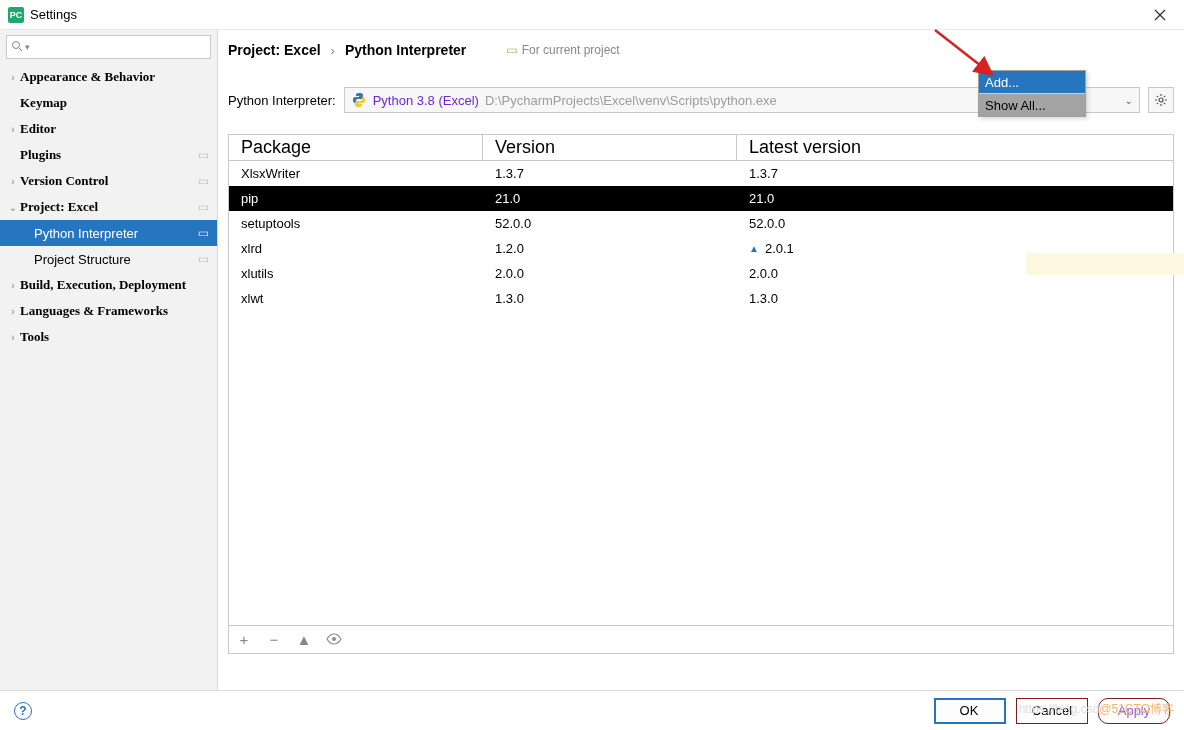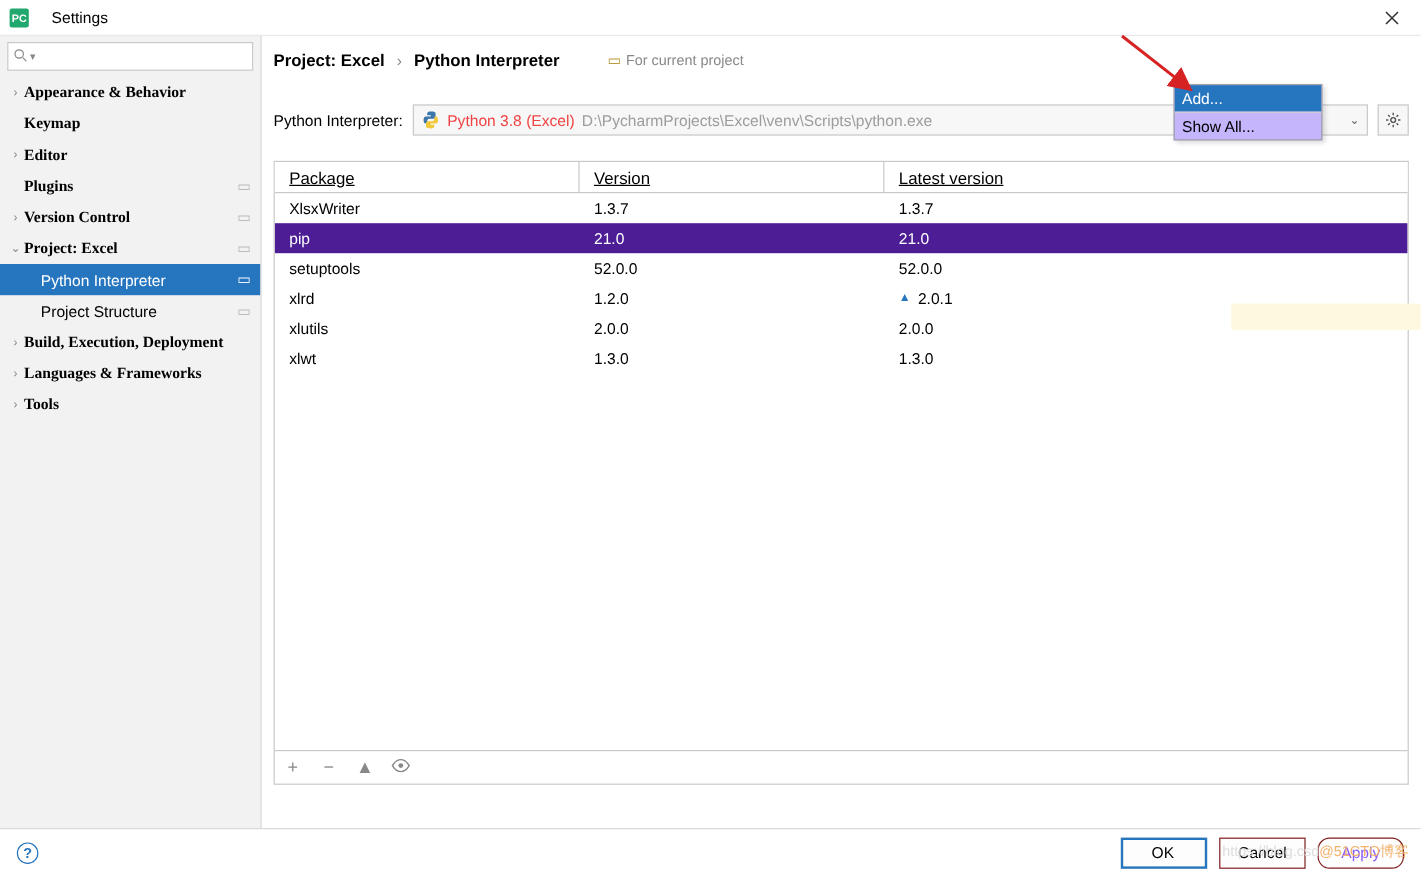--- a/index.html
+++ b/index.html
@@ -1,20 +1,20 @@
 <!DOCTYPE html>
 <html><head>
   <meta charset="utf-8">
   <style>
     * { box-sizing: border-box; margin: 0; padding: 0; font-family: -apple-system, "Segoe UI", Arial, sans-serif; }
     body { width: 1184px; height: 730px; background: #fff; font-size: 13px; color: #000; position: relative; overflow: hidden; }
 
     
     .titlebar { display: flex; align-items: center; justify-content: space-between; height: 30px; padding: 0 8px; border-bottom: 1px solid #e8e8e8; }
-    .titlebar-left { display: flex; align-items: center; gap: 19px; }
+    .titlebar-left { display: flex; align-items: center; gap: 6px; }
     .app-icon { width: 16px; height: 16px; background: #21a86e; color: #fff; font-size: 9px; font-weight: bold; display: flex; align-items: center; justify-content: center; border-radius: 2px; }
     .title-text { font-size: 13px; }
     .close-btn { width: 32px; height: 24px; display: flex; align-items: center; justify-content: center; font-size: 15px; cursor: pointer; }
 
     
     .main { display: flex; height: 660px; }
 
     
     .sidebar { width: 218px; background: #f2f2f2; border-right: 1px solid #d9d9d9; display: flex; flex-direction: column; }
     .search-box { margin: 5px 6px; height: 24px; border: 1px solid #c9c9c9; background: #fff; display: flex; align-items: center; padding: 0 4px; }
@@ -36,54 +36,54 @@
     .bc-main { font-weight: bold; font-size: 14px; }
     .bc-sep { color: #888; }
     .bc-note { color: #888; font-size: 12px; display: flex; align-items: center; gap: 4px; margin-left: 30px; }
     .bc-note-ic { color: #b99a3c; font-size: 12px; }
 
     .interp-row { display: flex; align-items: center; height: 32px; margin-top: 18px; gap: 8px; }
     .interp-label { font-size: 13px; }
     .interp-select { flex: 1; height: 26px; border: 1px solid #c9c9c9; background: #f7f7f7; display: flex; align-items: center; padding: 0 6px; gap: 6px; cursor: pointer; }
     .py-icon { width: 16px; height: 16px; display: inline-flex; align-items: center; justify-content: center; }
     .py-icon svg { width: 16px; height: 16px; }
-    .interp-name { color: #ef4444; }
+    .interp-name { color: #6d28d9; }
     .interp-path { color: #9c9c9c; flex: 1; overflow: hidden; white-space: nowrap; }
     .interp-chev { color: #666; font-size: 10px; }
     .gear-btn { width: 26px; height: 26px; border: 1px solid #c9c9c9; background: #f7f7f7; display: flex; align-items: center; justify-content: center; cursor: pointer; }
 
     .table-wrap { margin-top: 18px; border: 1px solid #c9c9c9; height: 520px; display: flex; flex-direction: column; }
     .thead { display: flex; height: 26px; background: #fff; border-bottom: 1px solid #c9c9c9; }
-    .th { border-right: 1px solid #c9c9c9; padding: 4px 12px; font-size: 14px; display: flex; align-items: center; text-decoration: underline; }
+    .th { border-right: 1px solid #c9c9c9; padding: 4px 12px; font-size: 18px; display: flex; align-items: center; }
     .th:last-child { border-right: none; }
     .col-pkg { width: 254px; }
     .col-ver { width: 254px; }
     .col-lat { flex: 1; }
     .tbody { flex: 1; overflow-y: auto; }
     .trow { display: flex; height: 25px; align-items: center; font-size: 13px; }
     .td { padding: 0 12px; display: flex; align-items: center; gap: 6px; }
     .td.col-pkg { width: 254px; text-align: center; }
     .td.col-ver { width: 254px; }
     .td.col-lat { flex: 1; }
-    .trow.selected { background: #4c1d95; color: #fff; }
+    .trow.selected { background: #000000; color: #fff; }
     .up-arrow { color: #2675bf; font-size: 10px; }
 
     .table-toolbar { height: 28px; border-top: 1px solid #c9c9c9; display: flex; align-items: center; padding: 0 6px; gap: 12px; color: #888; }
     .tb-btn { cursor: pointer; font-size: 15px; width: 18px; text-align: center; }
 
     
     .footer { height: 40px; border-top: 1px solid #d9d9d9; display: flex; align-items: center; justify-content: space-between; padding: 0 14px; position: absolute; bottom: 0; left: 0; right: 0; background: #fff; }
     .help-btn { width: 18px; height: 18px; border-radius: 50%; border: 1px solid #2675bf; color: #2675bf; font-size: 12px; display: flex; align-items: center; justify-content: center; font-weight: bold; cursor: pointer; }
     .footer-right { display: flex; gap: 10px; }
     .btn { height: 26px; min-width: 72px; padding: 0 14px; border: 1px solid #7f1d1d; background: #fdfdfd; display: flex; align-items: center; justify-content: center; cursor: pointer; font-size: 13px; }
     .btn.primary { border: 2px solid #2675bf; padding-left: 12px; }
     .btn.disabled { color: #8b5cf6; cursor: default; border-radius: 10px; }
 
     
-    .gear-menu { position: absolute; top: 70px; left: 978px; width: 124px; border: 1px solid #a0a0a0; background: #c4b5fd; z-index: 10; box-shadow: 2px 2px 4px rgba(0,0,0,0.15); }
+    .gear-menu { position: absolute; top: 70px; left: 978px; width: 108px; border: 1px solid #a0a0a0; background: #a3a3a3; z-index: 10; box-shadow: 2px 2px 4px rgba(0,0,0,0.15); }
     .gear-menu-item { height: 22px; display: flex; align-items: center; padding: 0 6px; font-size: 13px; cursor: pointer; }
     .gear-menu-item.selected { background: #2675bf; color: #fff; }
     .gear-menu-sep { border-top: 1px solid #d0d0d0; }
 
     
     .red-arrow { position: absolute; top: 25px; left: 930px; pointer-events: none; z-index: 11; }
 
     
     .yellow-strip { position: absolute; right: 0; top: 253px; width: 158px; height: 22px; background: #fff8e1; }
 

